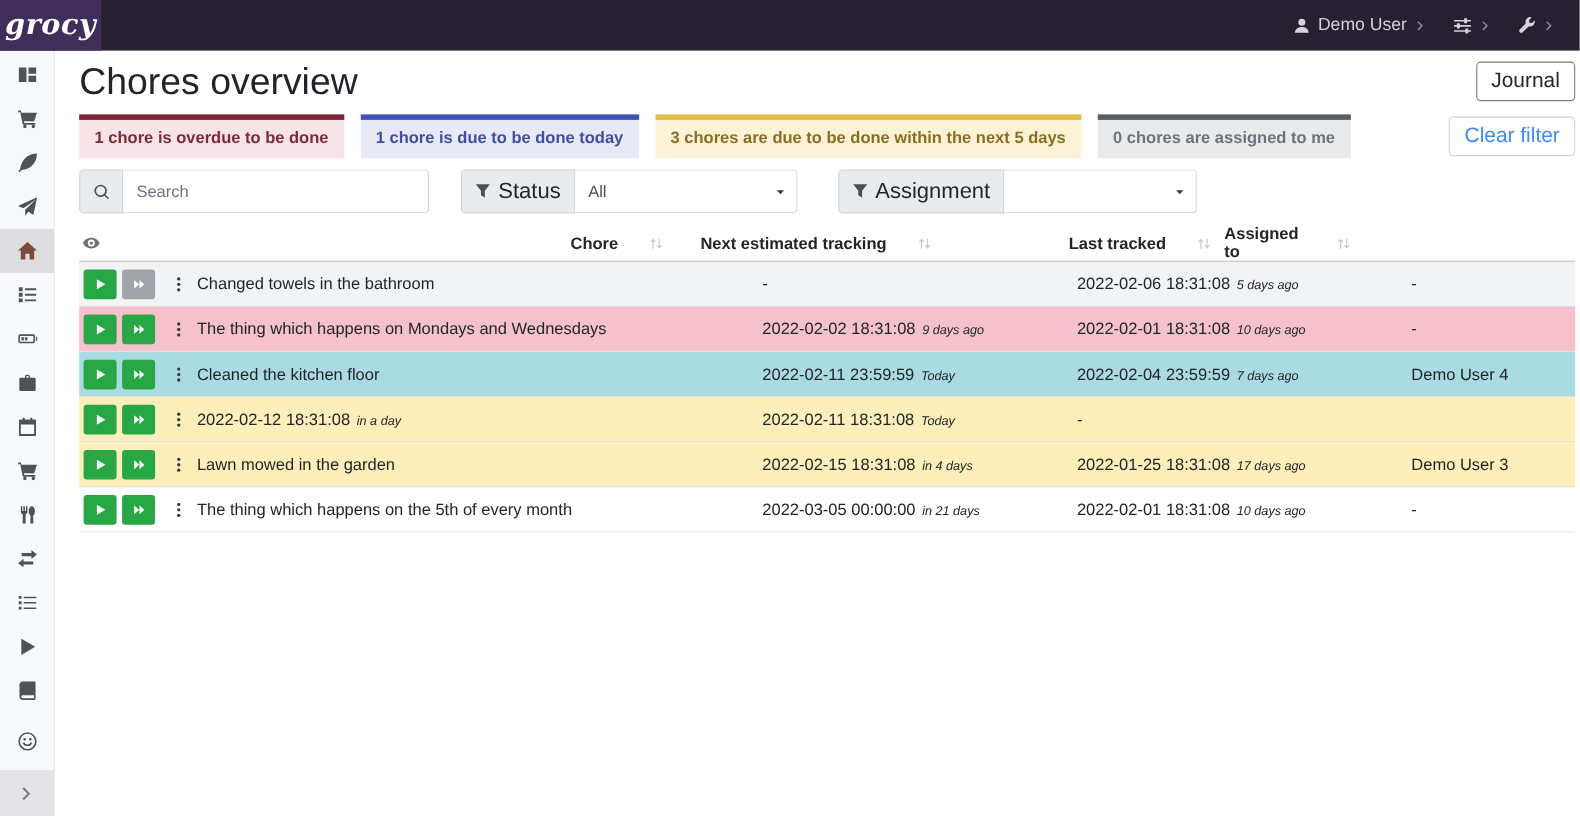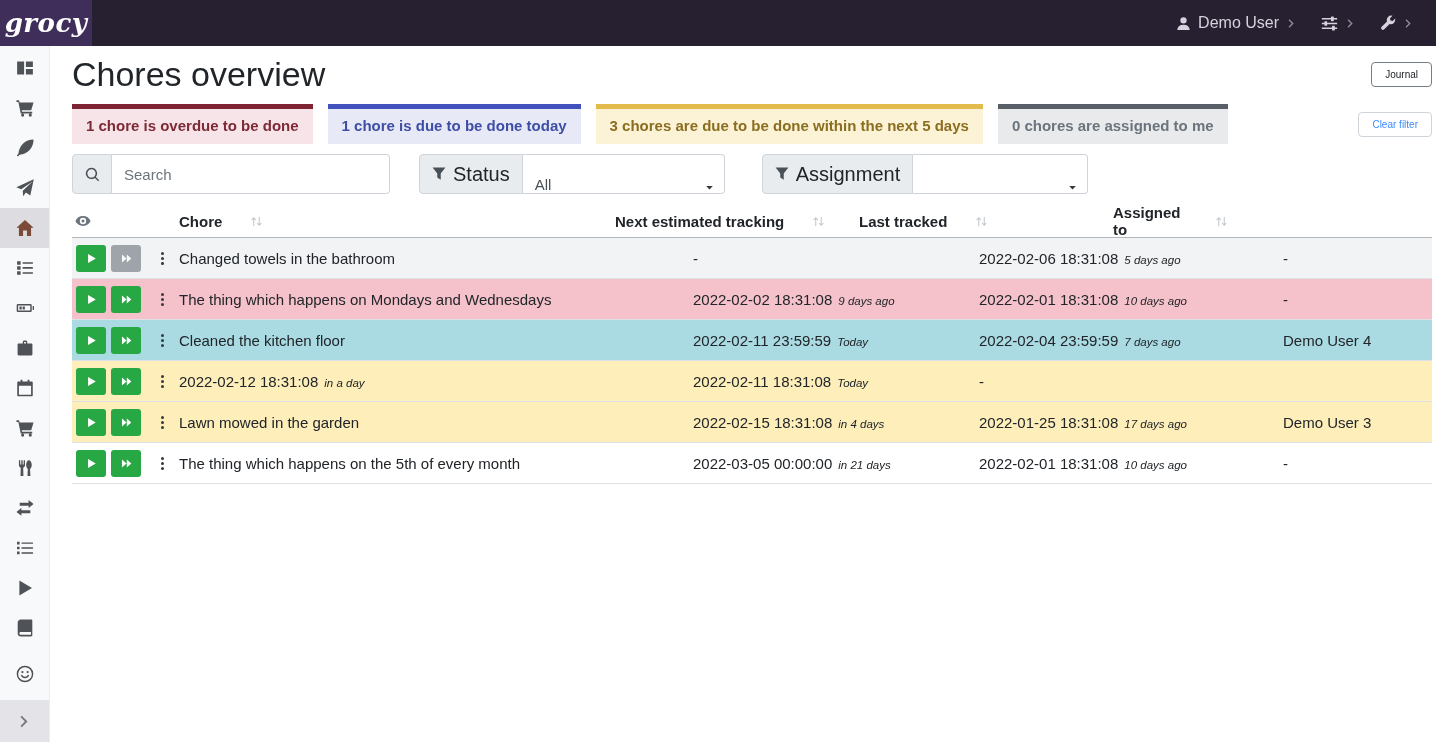--- a/index.html
+++ b/index.html
@@ -35,21 +35,21 @@
   .sb-flex { flex:1; }
   .sb-collapse { height:42px; background:#e4e4e8; display:flex; align-items:center;
     justify-content:center; color:#75797d; font-size:15px; cursor:pointer; }
 
   
   .main { position:absolute; top:46px; left:50px; width:1386px; height:696px;
     padding:6px 4px 0 22px; background:#fff; }
   .page-head { display:flex; justify-content:space-between; align-items:center; height:44px; }
   h1 { font-size:34px; font-weight:500; line-height:40px; }
   .btn-outline { background:#fff; border:1px solid #767d84; border-radius:4px;
-    padding:6px 13px; font-size:10px; color:#212529; cursor:pointer;
+    padding:6px 13px; font-size:19px; color:#212529; cursor:pointer;
     font-family:inherit; white-space:nowrap; }
   .btn-outline.blue { color:var(--link-blue,#3d8bfd); border-color:#ced4da; }
 
   .banners { display:flex; align-items:center; gap:15px; margin-top:8px;justify-content:flex-end; }
   .banner { border-top:5px solid #888; background:#eee; padding:8px 14px 9px;
     font-weight:700; font-size:15px; line-height:1.2; white-space:nowrap;
     text-align:center; cursor:pointer; }
   .flex-spacer { flex:1; }
 
   .filters { display:flex; margin-top:10px; }
@@ -58,33 +58,33 @@
   .status-group { margin-right:37px; }
   .prepend { display:flex; align-items:center; gap:7px; padding:0 12px;
     background:#e9ecef; border:1px solid #ced4da; border-radius:4px 0 0 4px;
     font-size:20px; color:#212529; white-space:nowrap; }
   .prepend .ic { color:#495057; font-size:14px; }
   .prepend.icon-only { width:40px; justify-content:center; padding:0; }
   .input { flex:1; min-width:0; border:1px solid #ced4da; border-left:0;
     border-radius:0 4px 4px 0; padding:0 12px; font-size:15px; color:#495057;
     outline:none; font-family:inherit; }
   .input::placeholder { color:#6c757d; }
-  .select { position:relative; display:flex; align-items:flex-end; background:#fff;
+  .select { position:relative; display:flex; align-items:center; background:#fff;
     border:1px solid #ced4da; border-left:0; border-radius:0 4px 4px 0;
     padding:0 26px 0 12px; font-size:15px; color:#495057; cursor:pointer; }
   .status-select { width:202px; }
   .assignment-select { width:175px; }
   .select .caret { position:absolute; right:9px; color:#343a40; font-size:11px; }
 
   
   .table { margin-top:10px; }
   .thead { display:grid; grid-template-columns:107px 436px 244px 254px 127px 1fr;
     height:34px; align-items:center; border-bottom:1px solid #b2b8be;
     font-weight:700; font-size:15px; }
-  .th { display:flex; align-items:center; justify-content:flex-start;
+  .th { display:flex; align-items:center; justify-content:flex-end;
     padding-right:12px; cursor:pointer;gap:28px; }
   .th .sort { color:#c3c8cd; font-size:13px; }
   .th-eye { padding-left:3px; color:#6c757d; font-size:16px; cursor:pointer;
     display:flex; align-items:center; }
   .trow { display:grid; grid-template-columns:107px 514px 286px 304px 1fr;
     height:41px; align-items:center; border-bottom:1px solid #dee2e6; font-size:15px; }
   .actions { display:flex; align-items:center; gap:5px; padding-left:4px; }
   .btn-track,.btn-skip { width:30px; height:27px; border:none; border-radius:3px;
     background:var(--primary-green,#28a745); color:#fff; display:flex;
     align-items:center; justify-content:center; cursor:pointer; font-size:11px; padding:0; }

